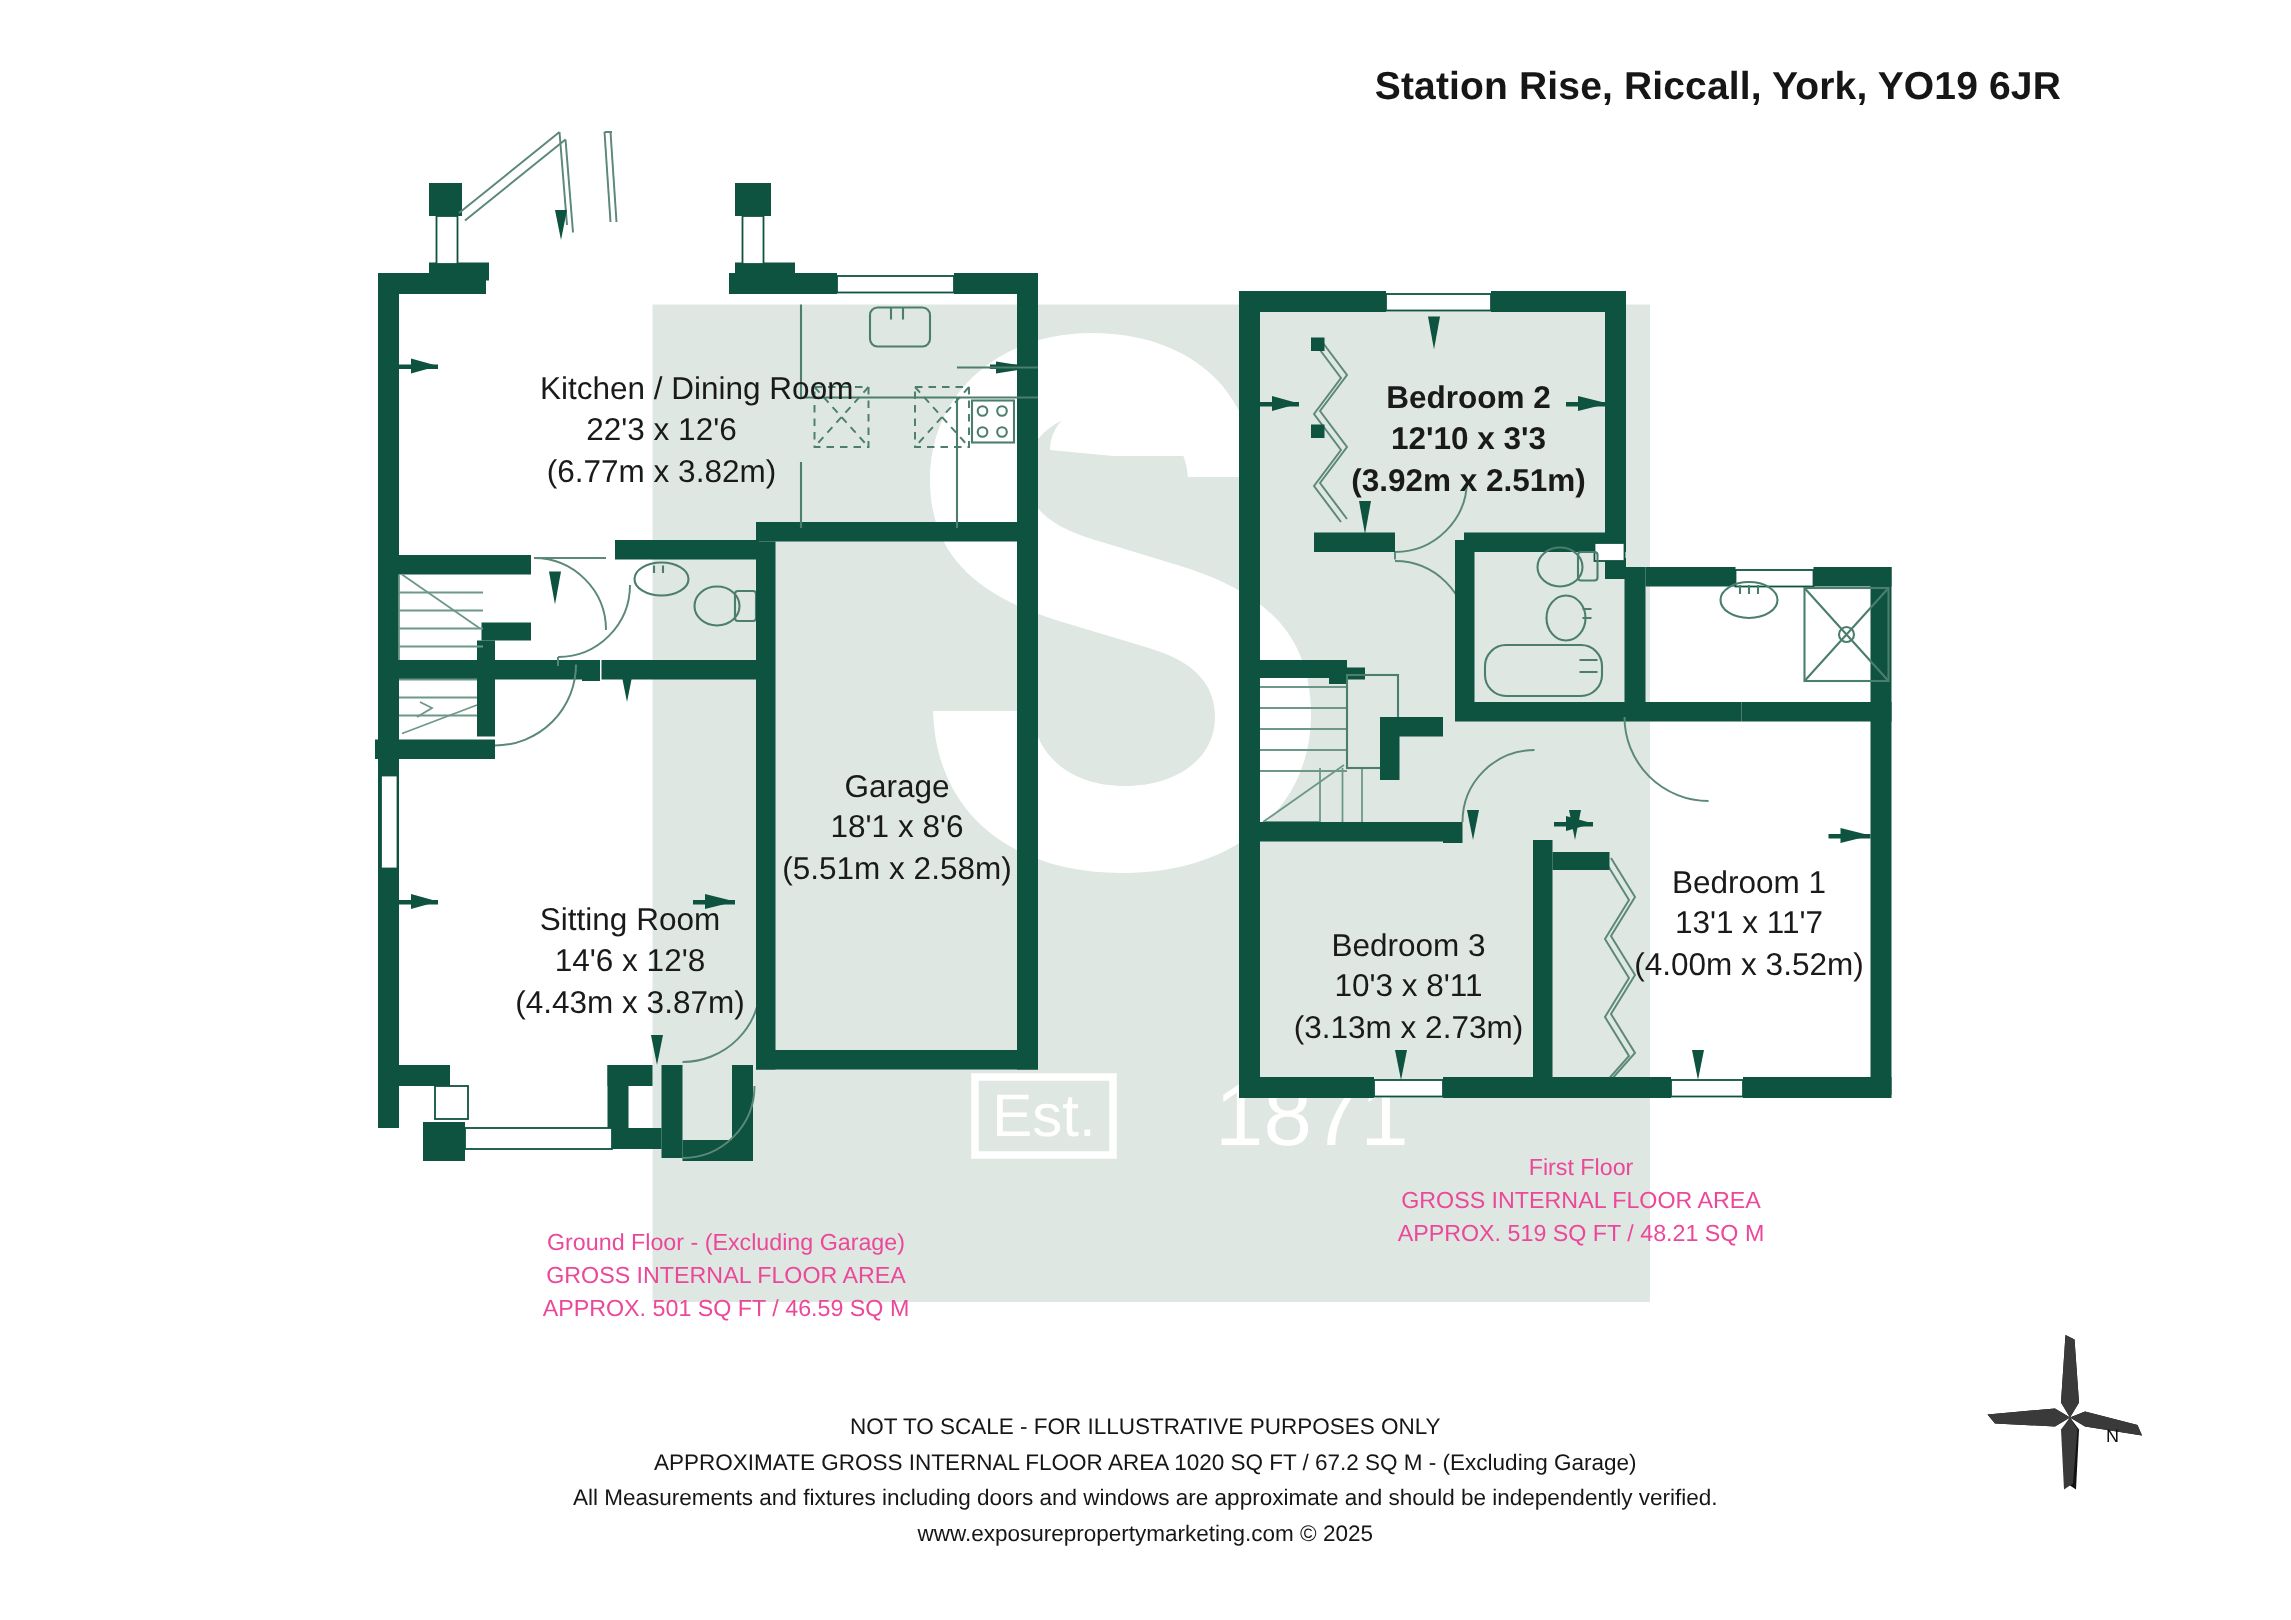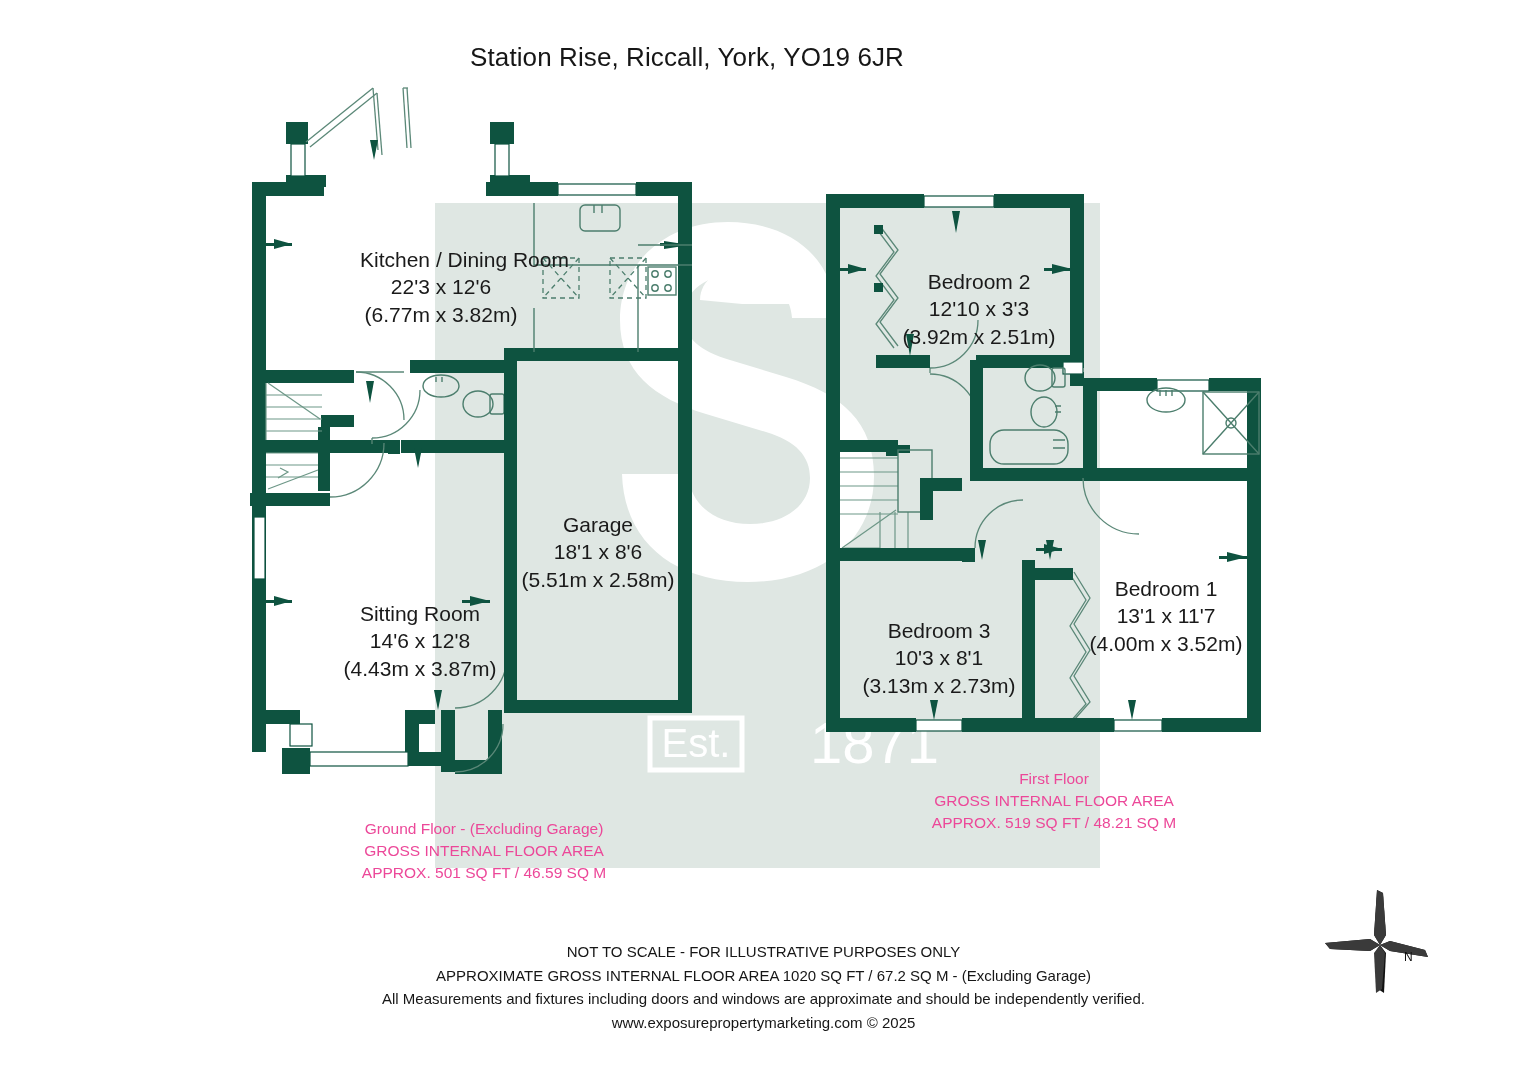--- a/index.html
+++ b/index.html
@@ -12,23 +12,23 @@
     position:relative;
     width:1527px;
     height:1080px;
     overflow:hidden;
     background:#ffffff;
   }
   #plan-title{
     position:absolute;
     left:0; top:42px;
     width:1374px;
-    text-align:center;
+    text-align:right;
     font-size:26px;
-    font-weight:400;
+    font-weight:700;
     letter-spacing:.1px;
     color:#161616;
   }
   .svg-layer{
     position:absolute;
     left:0; top:0;
     width:1527px;
     height:1080px;
   }
   .roomlabel{
@@ -443,35 +443,35 @@
     <span class="rl-imp">14'6 x 12'8</span>
     <span class="rl-met">(4.43m x 3.87m)</span>
   </div>
 
   <div class="roomlabel" style="left:517px; top:511px; width:162px;">
     <span class="rl-name">Garage</span>
     <span class="rl-imp">18'1 x 8'6</span>
     <span class="rl-met">(5.51m x 2.58m)</span>
   </div>
 
-  <div class="roomlabel" style="left:898px; top:268px; width:162px;">
+  <div class="roomlabel" style="left:898px; top:252px; width:162px;font-weight:bold;">
     <span class="rl-name">Bedroom 2</span>
     <span class="rl-imp">12'10 x 3'3</span>
     <span class="rl-met">(3.92m x 2.51m)</span>
   </div>
 
   <div class="roomlabel" style="left:1085px; top:575px; width:162px;">
     <span class="rl-name">Bedroom 1</span>
     <span class="rl-imp">13'1 x 11'7</span>
     <span class="rl-met">(4.00m x 3.52m)</span>
   </div>
 
   <div class="roomlabel" style="left:858px; top:617px; width:162px;">
     <span class="rl-name">Bedroom 3</span>
-    <span class="rl-imp">10'3 x 8'1</span>
+    <span class="rl-imp">10'3 x 8'11</span>
     <span class="rl-met">(3.13m x 2.73m)</span>
   </div>
 
   <div class="areablock" style="left:338px; top:818px; width:292px;">
     <span class="ab-1">Ground Floor - (Excluding Garage)</span>
     <span class="ab-2">GROSS INTERNAL FLOOR AREA</span>
     <span class="ab-3">APPROX. 501 SQ FT / 46.59 SQ M</span>
   </div>
 
   <div class="areablock" style="left:908px; top:768px; width:292px;">

